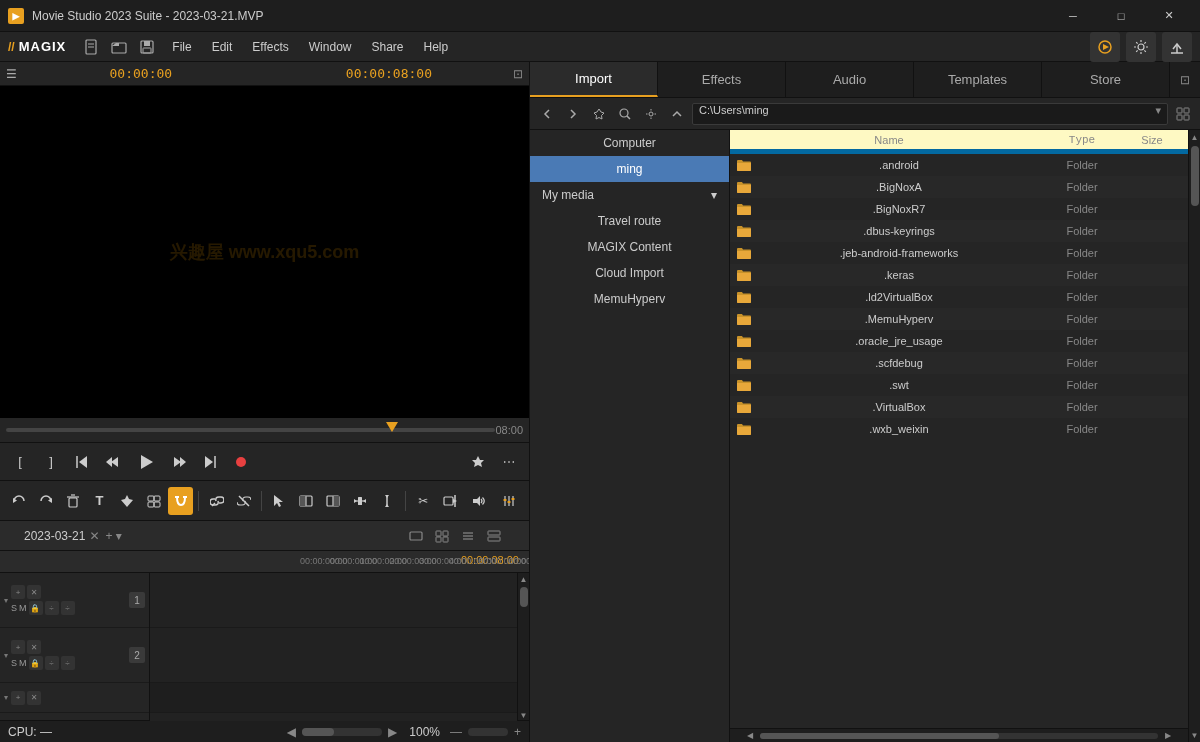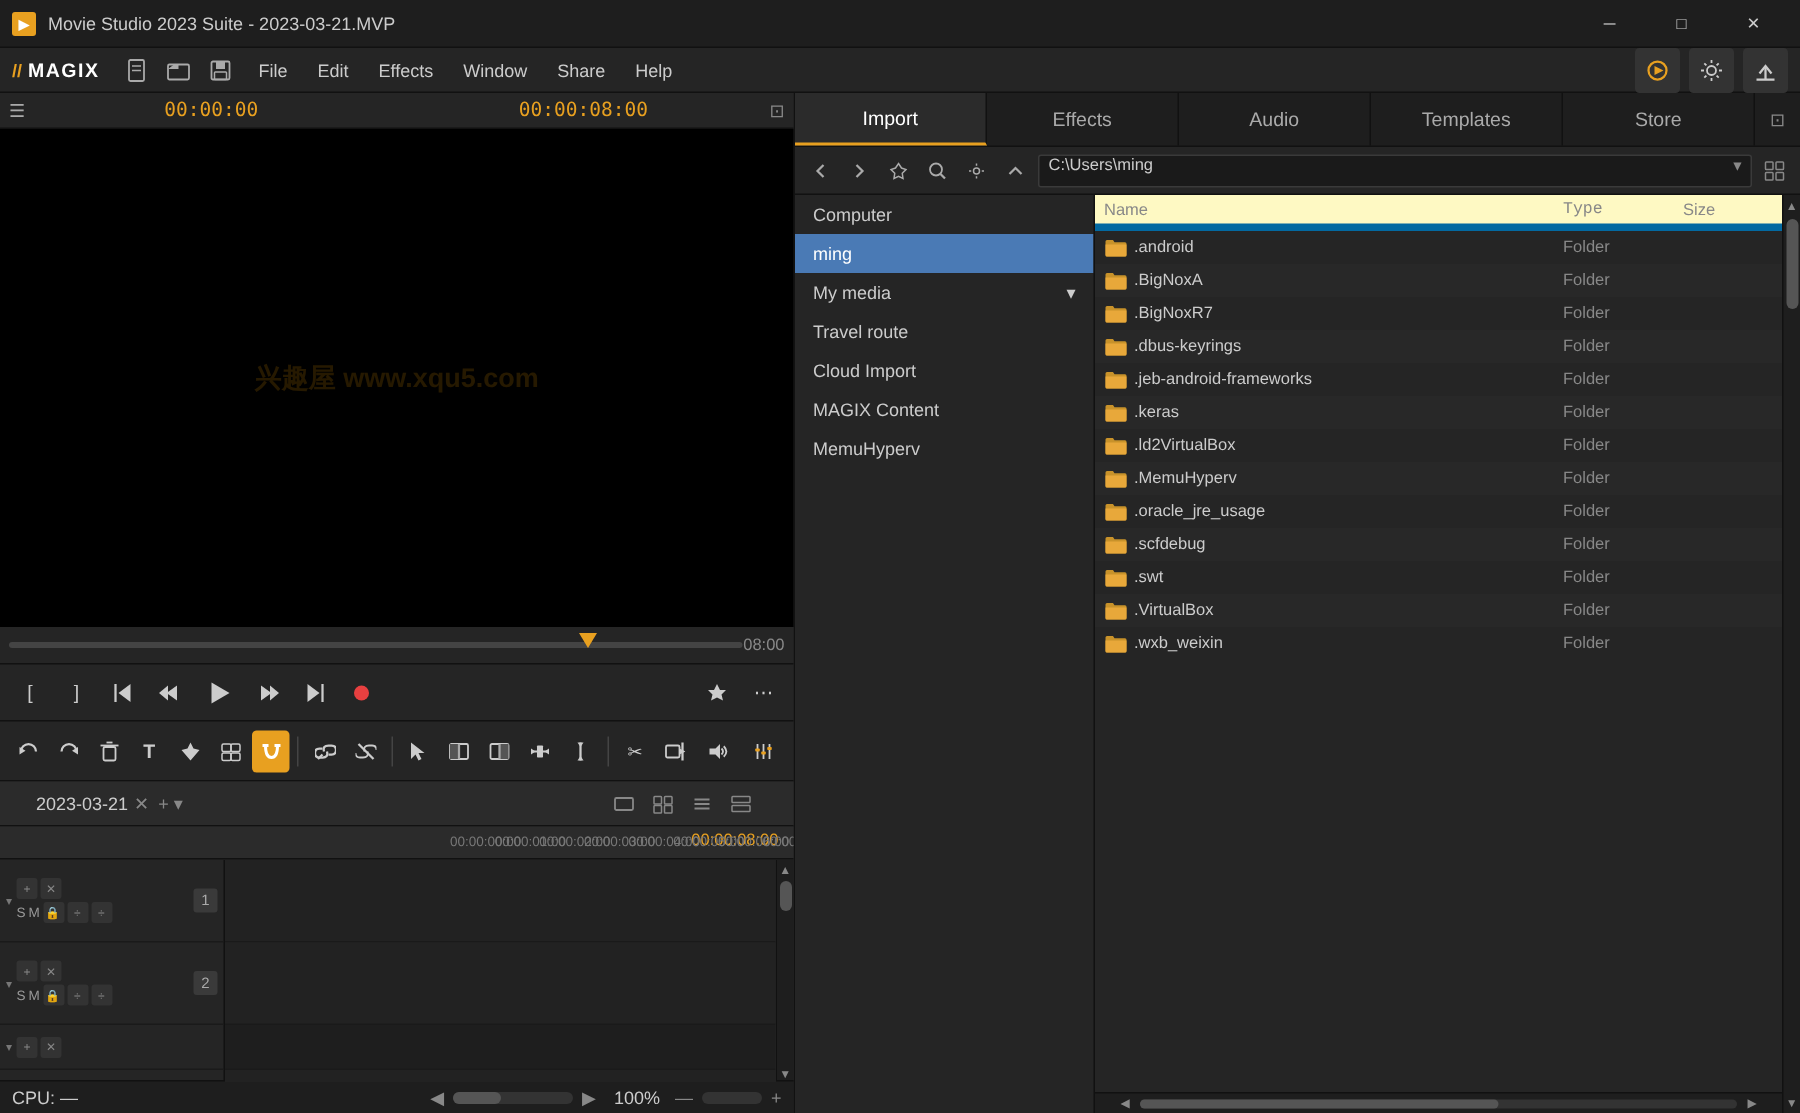--- a/index.html
+++ b/index.html
@@ -574,32 +574,32 @@
       <div id="browser-view-btn">
         <svg width="14" height="14" viewBox="0 0 14 14">
             <rect x="1" y="1" width="5" height="5" rx="0.5" fill="none" stroke="#888" stroke-width="1"></rect>
             <rect x="8" y="1" width="5" height="5" rx="0.5" fill="none" stroke="#888" stroke-width="1"></rect>
             <rect x="1" y="8" width="5" height="5" rx="0.5" fill="none" stroke="#888" stroke-width="1"></rect>
             <rect x="8" y="8" width="5" height="5" rx="0.5" fill="none" stroke="#888" stroke-width="1"></rect>
           </svg>
       </div>
     </div>
 
-    <div id="browser-content" style="display:flex;flex:1;min-height:0;">
+    <div id="browser-content" style="display:flex;flex:1;min-height:0;text-align:center;">
 
       <div id="browser-left">
         <div class="browser-nav-item">Computer</div>
         <div class="browser-nav-item active">ming</div>
         <div class="browser-nav-item has-arrow">
           <span>My media</span>
           <span>▾</span>
         </div>
         <div class="browser-nav-item">Travel route</div>
+        <div class="browser-nav-item">MAGIX Content</div>
         <div class="browser-nav-item">Cloud Import</div>
-        <div class="browser-nav-item">MAGIX Content</div>
         <div class="browser-nav-item">MemuHyperv</div>
       </div>
 
       <div id="browser-right" style="flex:1;display:flex;flex-direction:column;overflow:hidden;">
         <div id="file-list-header">
           <div id="col-name">Name</div>
           <div id="col-type">Type</div>
           <div id="col-size">Size</div>
         </div>
         <div id="file-list">

